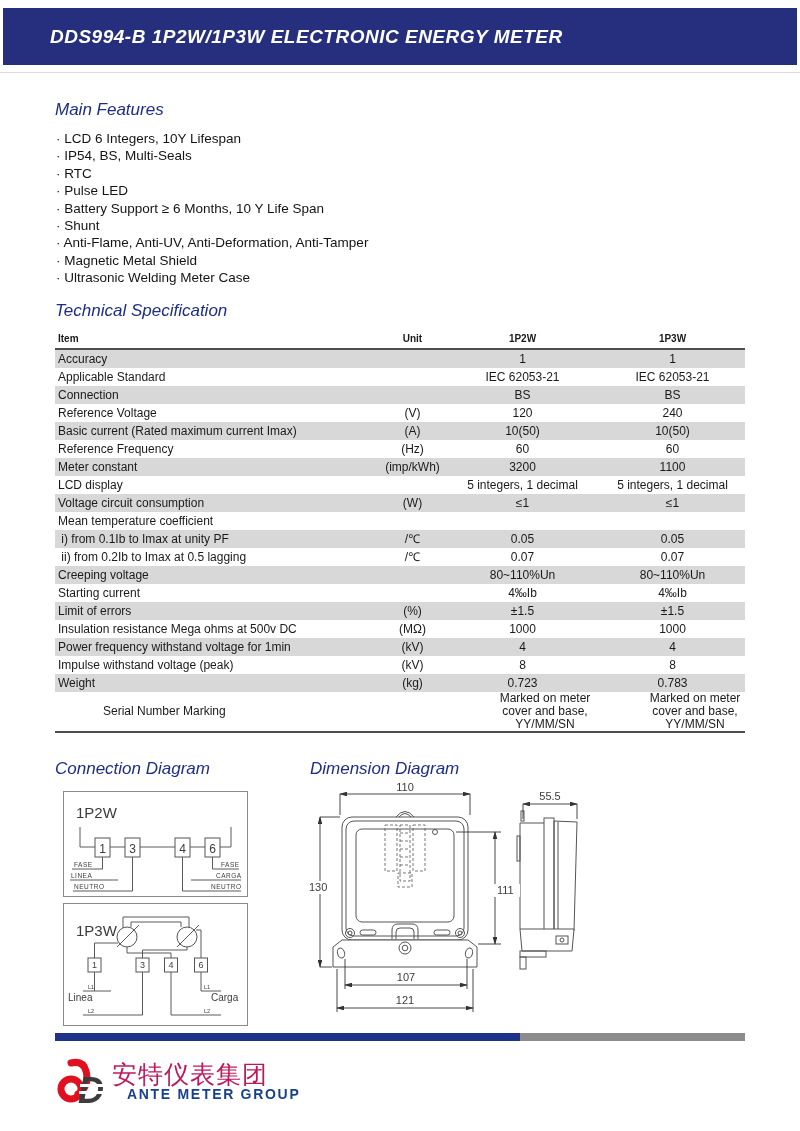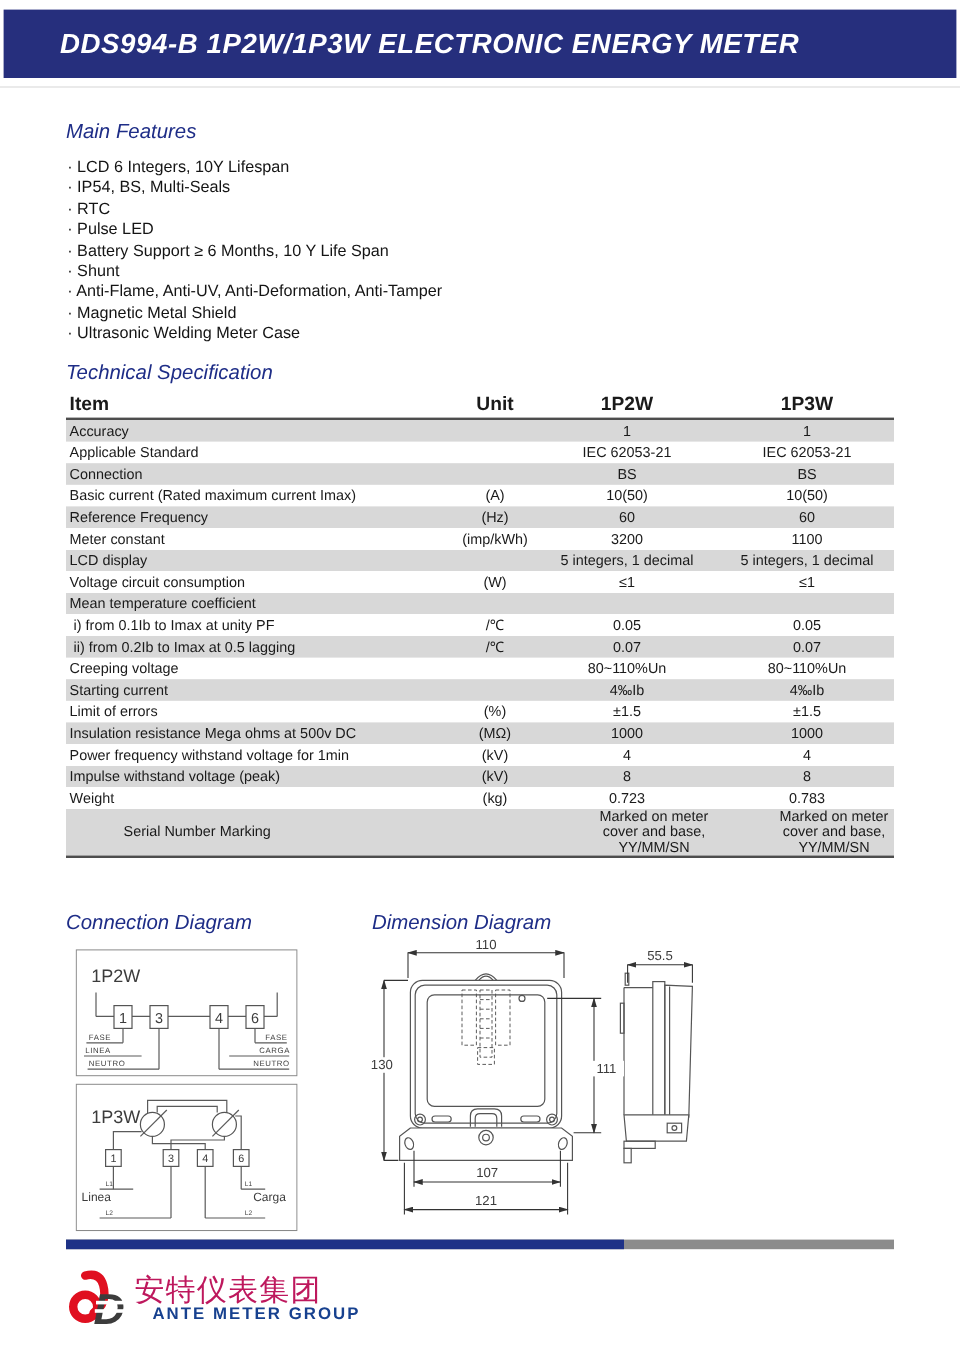--- a/index.html
+++ b/index.html
@@ -1,38 +1,38 @@
 <!DOCTYPE html>
 <html><head>
 <meta charset="utf-8">
 <style>
   html,body{margin:0;padding:0;background:#fff;}
   .page{position:relative;width:800px;height:1131px;background:#fff;overflow:hidden;
         font-family:"Liberation Sans",sans-serif;color:#1a1a1a;}
 
   .banner{position:absolute;left:3px;top:8px;width:794px;height:57px;background:#262f7d;}
-  .banner h1{margin:0;padding-left:47px;line-height:57px;font-size:23px;color:#fff;
+  .banner h1{margin:0;padding-left:47px;line-height:57px;font-size:19px;color:#fff;
              font-style:italic;font-weight:bold;letter-spacing:.5px;white-space:nowrap;}
   .banner-shadow{position:absolute;left:0;top:72px;width:800px;height:1px;background:#ddd;}
 
   .sec-heading{position:absolute;margin:0;font-size:17px;font-weight:normal;font-style:italic;color:#1e2d87;}
   .h-main{left:55px;top:100px;}
   .h-spec{left:55px;top:301px;}
   .h-conn{left:55px;top:759px;}
   .h-dim{left:310px;top:759px;}
 
   ul.features{position:absolute;left:56px;top:130px;margin:0;padding:0;list-style:none;
               font-size:13.5px;color:#141414;}
   ul.features li{line-height:17.4px;white-space:pre;}
 
   table.spec{position:absolute;left:55px;top:328px;width:690px;border-collapse:collapse;
              table-layout:fixed;font-size:12px;color:#1a1a1a;border-bottom:2px solid #4d4d4d;}
   table.spec col.c-item{width:325px;} table.spec col.c-unit{width:65px;}
   table.spec col.c-v1{width:155px;}  table.spec col.c-v2{width:145px;}
-  table.spec th{height:20px;font-size:16px;font-weight:bold;border-bottom:2px solid #4d4d4d;
+  table.spec th{height:20px;font-size:10px;font-weight:bold;border-bottom:2px solid #4d4d4d;
                 padding:0 3px;vertical-align:middle;}
   table.spec th.item{text-align:left;} table.spec th.mid{text-align:center;}
   table.spec td{height:18px;line-height:13px;padding:0 3px;vertical-align:middle;overflow:hidden;}
   table.spec td.item{text-align:left;white-space:pre;}
   table.spec td.unit,table.spec td.val{text-align:center;}
   table.spec tbody tr:nth-child(odd){background:#d8d8d8;}
   table.spec tbody tr.tall td{height:30px;padding-left:48px;}
 
   .diag-svg{position:absolute;}
   .svg-conn1{left:63px;top:791px;}
@@ -98,20 +98,26 @@
           <td class="item">Applicable Standard</td>
           <td class="unit"></td>
           <td class="val">IEC 62053-21</td>
           <td class="val">IEC 62053-21</td>
         </tr>
         <tr>
           <td class="item">Connection</td>
           <td class="unit"></td>
           <td class="val">BS</td>
           <td class="val">BS</td>
+        </tr>
+        <tr>
+          <td class="item">Reference Voltage</td>
+          <td class="unit">(V)</td>
+          <td class="val">120</td>
+          <td class="val">240</td>
         </tr>
         <tr>
           <td class="item">Basic current (Rated maximum current Imax)</td>
           <td class="unit">(A)</td>
           <td class="val">10(50)</td>
           <td class="val">10(50)</td>
         </tr>
         <tr>
           <td class="item">Reference Frequency</td>
           <td class="unit">(Hz)</td>

